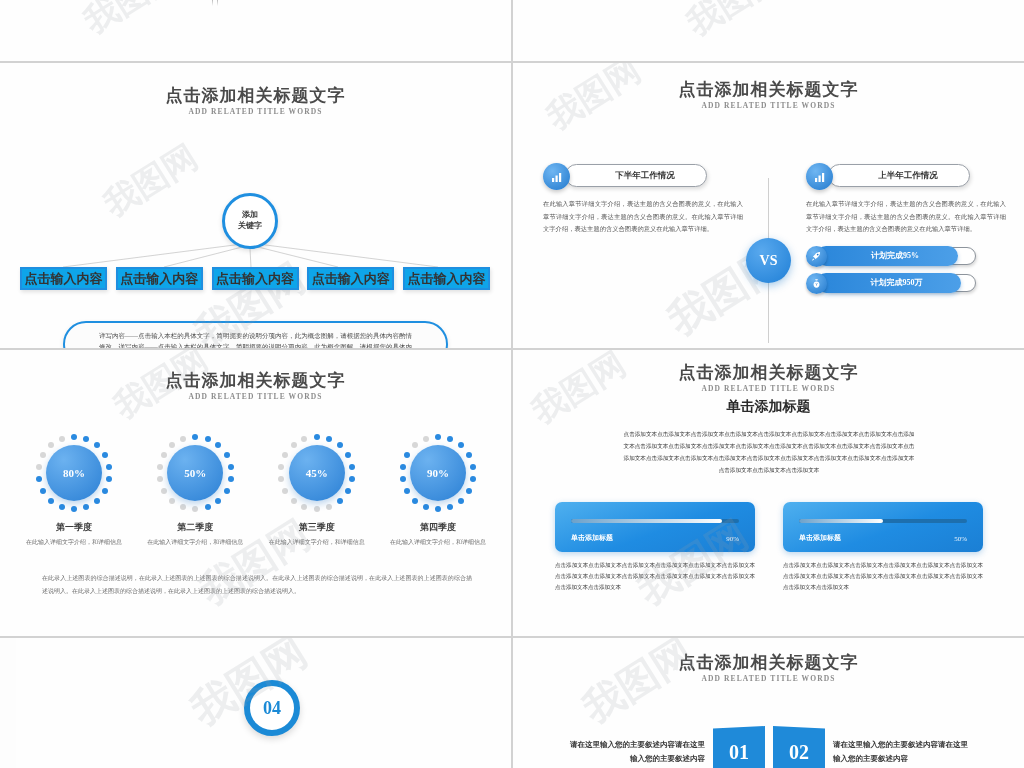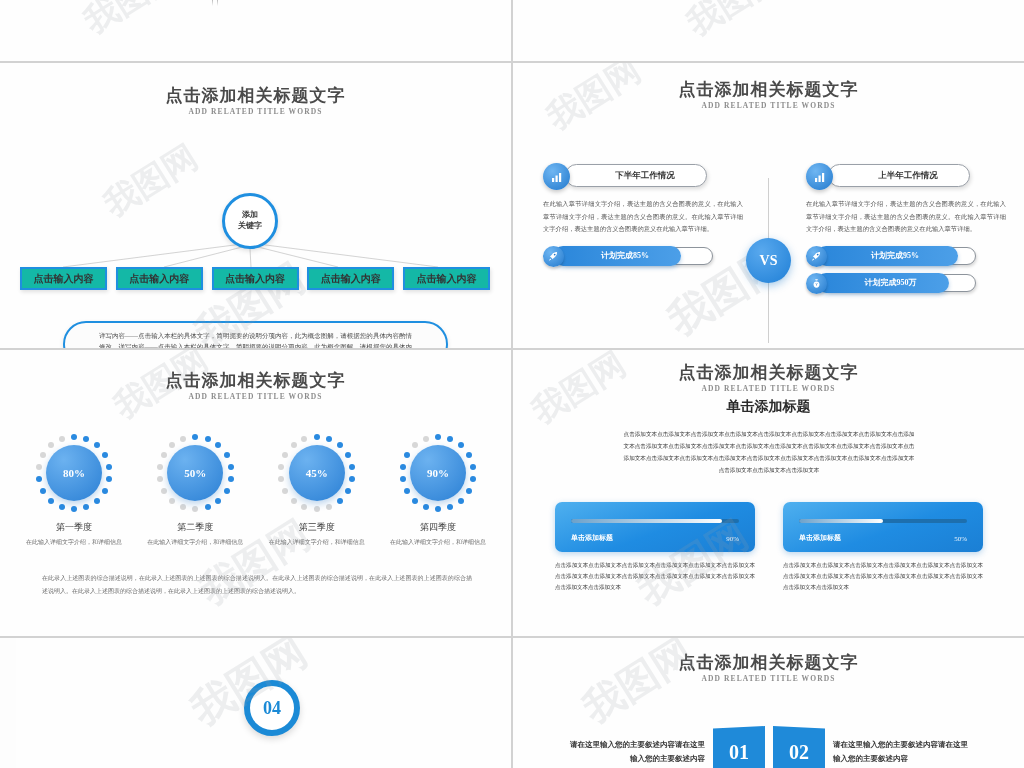--- a/index.html
+++ b/index.html
@@ -56,24 +56,24 @@
     background: #ffffff; border: 3px solid #1f8fe0;
     display: flex; flex-direction: column;
     align-items: center; justify-content: center;
     font-size: 8px; color: #3c3c3c; font-weight: bold;
     line-height: 1.35; z-index: 3;
     box-shadow: 0 2px 5px rgba(0,0,0,0.13);
   }
   .kw-boxes { position: absolute; left: 20px; top: 204px; width: 470px;
               display: flex; justify-content: space-between; z-index: 2; }
   .kw-box {
-    width: 87px; height: 23px; background: #14b8a6;
+    width: 87px; height: 23px; background: #0ea5e9;
     border: 2.4px solid #1f8fe0;
     display: flex; align-items: center; justify-content: center;
-    font-size: 10px; font-weight: bold; color: #333;
+    font-size: 13px; font-weight: bold; color: #333;
     box-shadow: 1px 2px 4px rgba(0,0,0,0.12);
   }
   .kw-note {
     position: absolute; left: 63px; top: 258px;
     width: 385px; height: 46px;
     border: 2.4px solid #1f8fe0; border-radius: 23px;
     background: #fcfcfc;
     box-shadow: 0 2px 5px rgba(0,0,0,0.10);
     padding: 7px 34px;
     font-size: 6.5px; color: #4a4a4a; line-height: 1.75; text-align: justify;
@@ -135,21 +135,21 @@
   .q-item { width: 112px; text-align:center; }
   .q-dial { position: relative; width: 78px; height: 78px; margin: 0 auto; }
   .q-inner {
     position:absolute; left: 11px; top: 11px; width: 56px; height: 56px; border-radius: 50%;
     background: radial-gradient(circle at 32% 26%, #6cb2f0, #2a7fd4);
     color:#fff; font-size: 11px; font-weight: bold;
     display:flex; align-items:center; justify-content:center;
     box-shadow: 0 3px 7px rgba(40,120,200,0.30);
   }
   .q-dot { position:absolute; width: 6px; height: 6px; border-radius: 50%; }
-  .q-name { font-size: 9px; font-weight: normal; color:#3e3e3e; margin-top: 9px; }
+  .q-name { font-size: 9px; font-weight: bold; color:#3e3e3e; margin-top: 9px; }
   .q-desc { font-size: 6px; color:#6d6d6d; line-height: 1.85; margin-top: 3px; }
   .q-summary {
     position:absolute; left: 42px; top: 222px; width: 430px;
     font-size: 6px; color:#6a6a6a; line-height: 2.1; text-align: justify;
   }
 
   
   .sub-title { position:absolute; left:0; top: 48px; width:511px; text-align:center;
                font-size: 14px; font-weight:bold; color:#2b2b2b; }
   .body-text { position:absolute; left: 110px; top: 78px; width: 292px;
@@ -260,31 +260,20 @@
         <div class="badge-ico">
           <svg width="14" height="14" viewBox="0 0 14 14">
             <rect x="2" y="8" width="2.2" height="4" fill="#fff"></rect>
             <rect x="5.5" y="5.5" width="2.2" height="6.5" fill="#fff"></rect>
             <rect x="9" y="3" width="2.2" height="9" fill="#fff"></rect>
           </svg>
         </div>
       </div>
       <div class="vs-para">在此输入章节详细文字介绍，表达主题的含义合图表的意义，在此输入章节详细文字介绍，表达主题的含义合图表的意义。在此输入章节详细文字介绍，表达主题的含义合图表的意义在此输入章节详细。</div>
       <div style="margin-top:10px;">
-        <div class="prog-pill">
-          <div class="prog-track"></div>
-          <div class="prog-fill" style="width:128px;">计划完成85%</div>
-          <div class="prog-ico">
-            <svg width="11" height="11" viewBox="0 0 12 12">
-              <path d="M9.6 1.2c-2.3.1-4 1-5.2 2.5L3.1 5.3 2 5.7l1.3 1.2.9.9 1.2 1.3.4-1.1 1.6-1.3c1.5-1.2 2.4-2.9 2.5-5.2z" fill="#fff"></path>
-              <circle cx="7.3" cy="3.9" r=".95" fill="#2279cd"></circle>
-              <path d="M2.4 8.1 1 10.6l2.5-1.4z" fill="#fff"></path>
-            </svg>
-          </div>
-        </div>
       </div>
     </div>
 
     <div class="vs-col right">
       <div class="badge">
         <div class="badge-pill">上半年工作情况</div>
         <div class="badge-ico">
           <svg width="14" height="14" viewBox="0 0 14 14">
             <rect x="2" y="8" width="2.2" height="4" fill="#fff"></rect>
             <rect x="5.5" y="5.5" width="2.2" height="6.5" fill="#fff"></rect>
@@ -300,21 +289,21 @@
           <div class="prog-ico">
             <svg width="11" height="11" viewBox="0 0 12 12">
               <path d="M9.6 1.2c-2.3.1-4 1-5.2 2.5L3.1 5.3 2 5.7l1.3 1.2.9.9 1.2 1.3.4-1.1 1.6-1.3c1.5-1.2 2.4-2.9 2.5-5.2z" fill="#fff"></path>
               <circle cx="7.3" cy="3.9" r=".95" fill="#2279cd"></circle>
               <path d="M2.4 8.1 1 10.6l2.5-1.4z" fill="#fff"></path>
             </svg>
           </div>
         </div>
         <div class="prog-pill">
           <div class="prog-track"></div>
-          <div class="prog-fill" style="width:133px;">计划完成950万</div>
+          <div class="prog-fill" style="width:145px;">计划完成950万</div>
           <div class="prog-ico">
             <svg width="11" height="11" viewBox="0 0 12 12">
               <path d="M4.4 1.4h3.2l-.8 1.3h-1.6z" fill="#fff"></path>
               <ellipse cx="6" cy="7.1" rx="3.2" ry="3.4" fill="#fff"></ellipse>
               <text x="6" y="8.7" font-size="4.2" text-anchor="middle" fill="#2279cd" font-family="Liberation Sans,sans-serif">¥</text>
             </svg>
           </div>
         </div>
       </div>
     </div>

